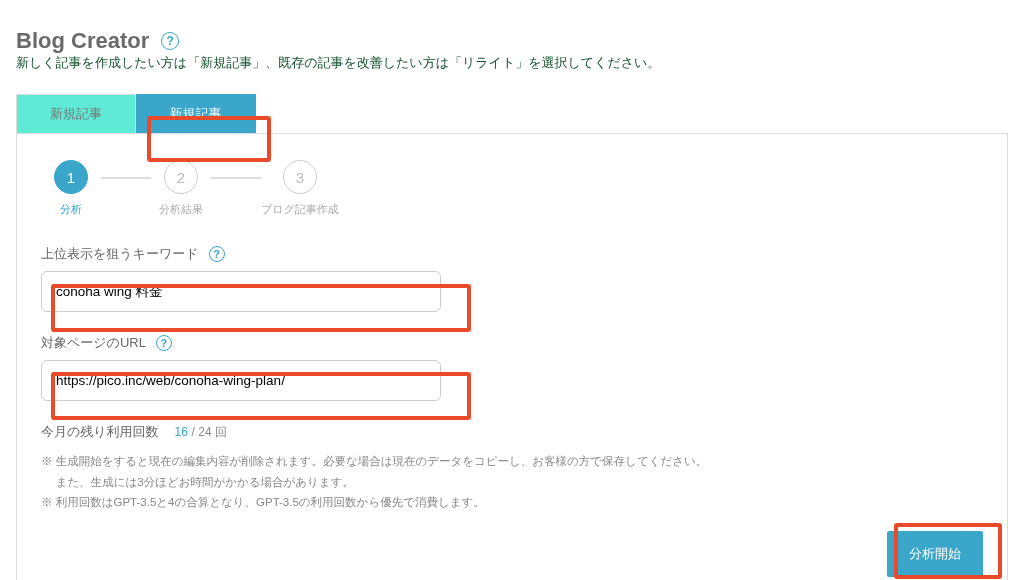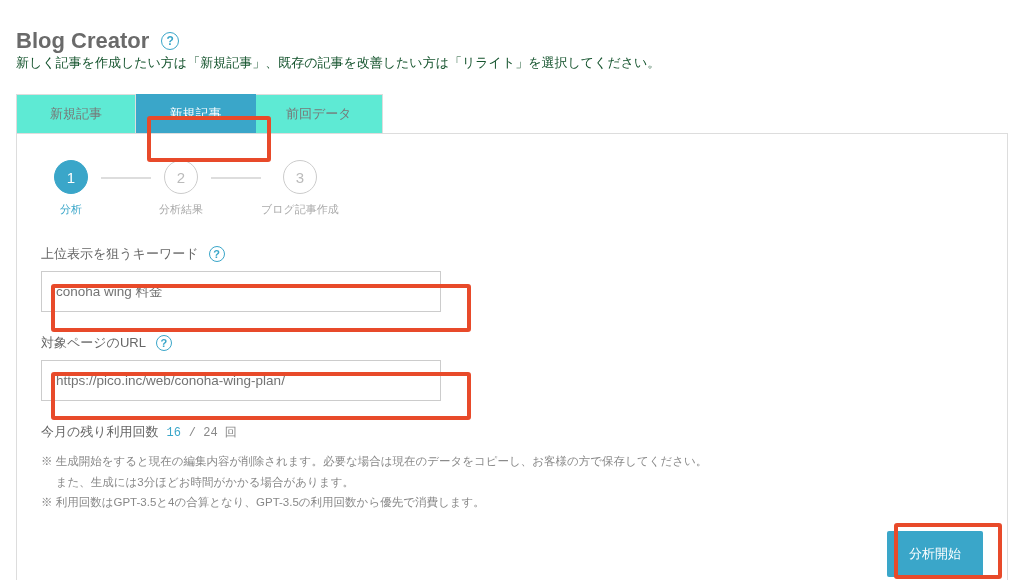--- a/index.html
+++ b/index.html
@@ -124,33 +124,32 @@
       margin-top: 12px;
     }
     .field-label {
       font-size: 13px;
       color: #666;
     }
     .text-input {
       width: 400px;
       padding: 12px 14px;
       font-size: 13.5px;
-      color: #737373;
+      color: #000000;
       border: 1px solid #ccc;
-      border-radius: 0;
+      border-radius: 6px;
       outline: none;
     }
     .usage-row {
       display: flex;
       align-items: baseline;
-      gap: 8px;
+      gap: 16px;
       margin-bottom: 10px;
       font-size: 13px;
       color: #666;
-      font-family: Liberation Mono, monospace;
     }
     .usage-count {
       color: #3aa6c9;
       font-size: 12px;
       font-weight: 500;
     }
     .usage-total {
       color: #888;
       font-size: 12px;
     }
@@ -190,21 +189,20 @@
   <div class="header">
     <h1>Blog Creator</h1>
     <span class="help-circle">?</span>
   </div>
 
   <p class="subtitle">新しく記事を作成したい方は「新規記事」、既存の記事を改善したい方は「リライト」を選択してください。</p>
 
   <div class="tabs">
     <div class="tab">新規記事</div>
     <div class="tab active">新規記事</div>
-    <div class="tab">前回データ</div>
   </div>
 
   <div class="panel">
 
     <div class="steps">
       <div class="step active">
         <div class="step-circle">1</div>
         <div class="step-label">分析</div>
       </div>
       <div class="step-connector"></div>

